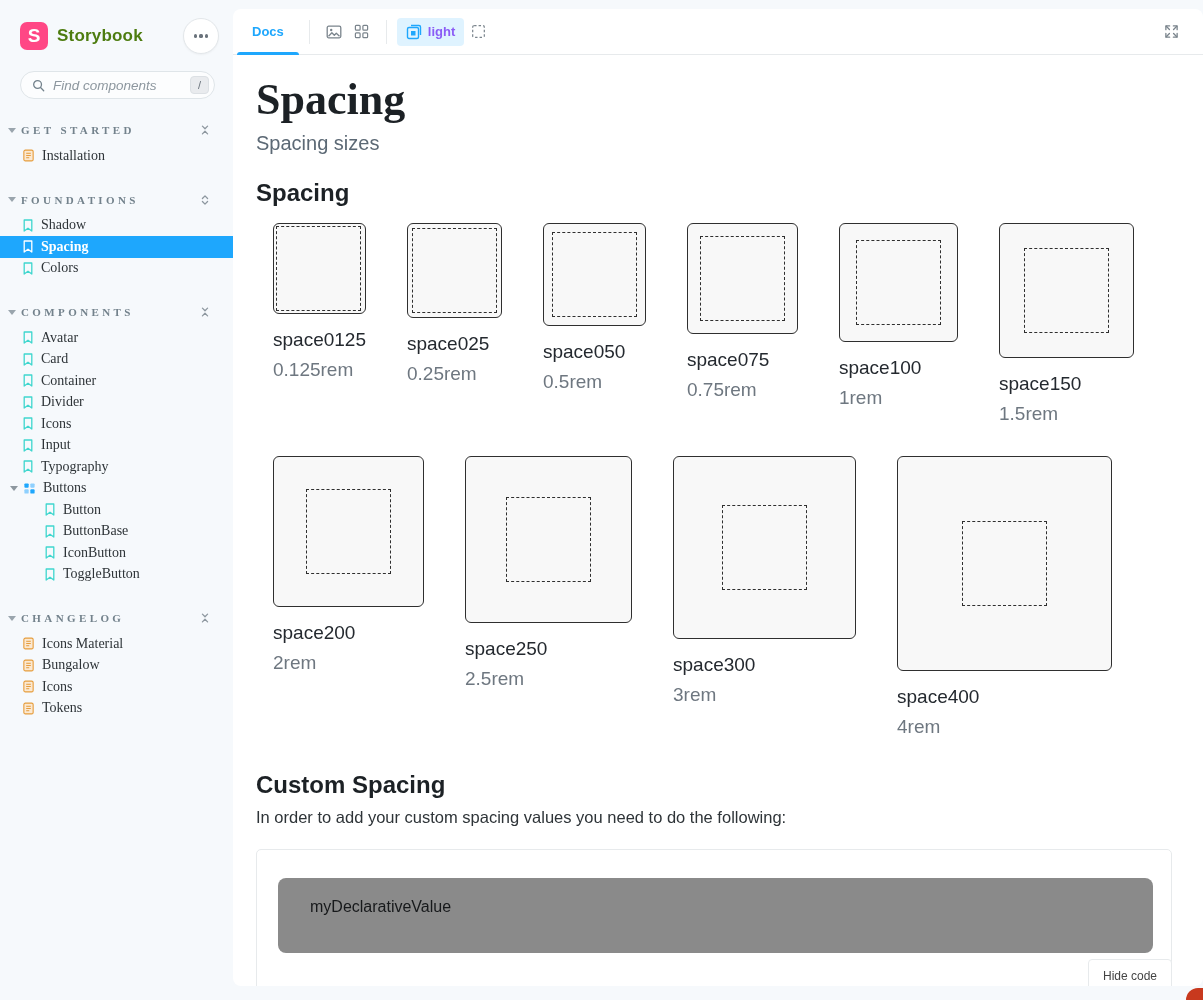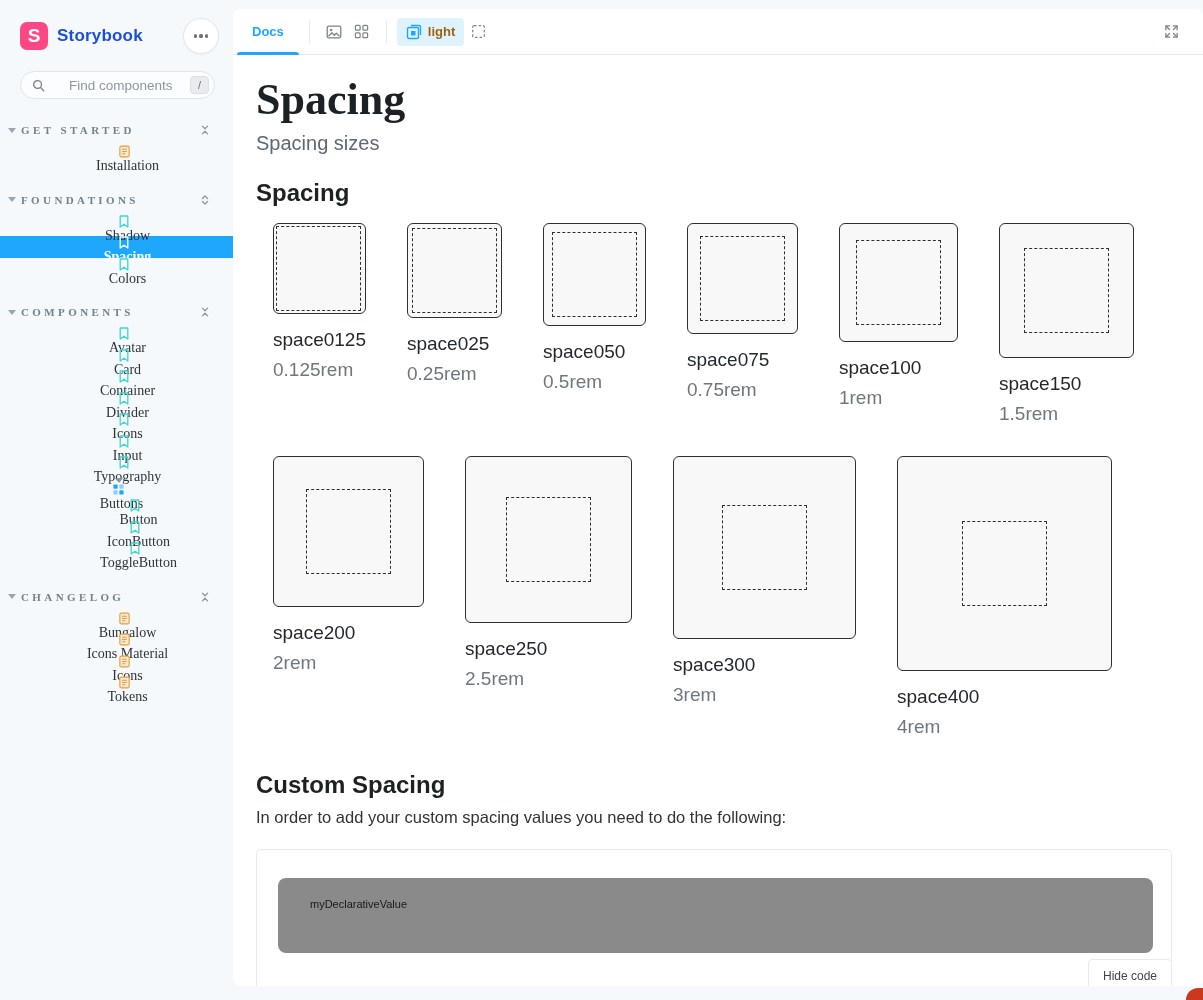--- a/index.html
+++ b/index.html
@@ -10,70 +10,70 @@
     color:#2E3438;
     display:flex;
     position:relative;
   }
 
   
   .sidebar { width:233px; min-width:233px; height:1000px; background:#F6F9FC; padding-top:14px; overflow:hidden; }
   .sb-header { display:flex; align-items:center; padding:4px 14px 0 20px; }
   .brand { display:flex; align-items:center; gap:9px; flex:1; }
   .brand-logo { width:28px; height:28px; border-radius:7px; background:#FF4785; color:#fff; display:flex; align-items:center; justify-content:center; font-weight:bold; font-size:19px; }
-  .brand-name { font-size:17px; font-weight:bold; color:#1d4ed8; letter-spacing:.2px; }
+  .brand-name { font-size:17px; font-weight:bold; color:#4d7c0f; letter-spacing:.2px; }
   .menu-btn { width:36px; height:36px; border-radius:50%; background:#fff; border:1px solid #E3E7EA; display:flex; align-items:center; justify-content:center; cursor:pointer; box-shadow:0 1px 2px rgba(0,0,0,.04); }
   .menu-btn .dots { display:flex; gap:2.5px; }
   .menu-btn .dots i { width:3.2px; height:3.2px; border-radius:50%; background:#6A737C; }
 
   .sb-search { margin:17px 18px 0 20px; height:28px; background:#FCFDFE; border:1px solid #DFE5E9; border-radius:14px; display:flex; align-items:center; padding:0 5px 0 11px; }
-  .sb-search .ph { flex:1; font-size:13.5px; color:#8D979F; margin-left:24px; }
+  .sb-search .ph { flex:1; font-size:13.5px; color:#8D979F; margin-left:8px;font-style:italic; }
   .key-badge { min-width:19px; height:18px; border-radius:4px; background:#E9EBEE; border:1px solid #DCE0E4; color:#6A737C; font-size:11px; display:flex; align-items:center; justify-content:center; padding:0 4px; }
 
   .sb-nav { margin-top:21px; }
   .sb-section { margin-bottom:23px;font-family:Liberation Serif, serif; }
   .sb-sec-head { display:flex; align-items:center; height:20px; padding:0 22px 0 8px; margin-bottom:5px; }
   .caret { width:0; height:0; border-left:4px solid transparent; border-right:4px solid transparent; border-top:5px solid #9AA5AD; margin-right:5px; }
   .sb-sec-title { flex:1; font-size:11px; font-weight:bold; letter-spacing:3.4px; color:#73828C; }
   .sec-action { color:#8D979F; display:flex; cursor:pointer; }
 
-  .sb-item { display:flex; align-items:center; height:21.5px; padding-left:22px; font-size:14px; color:#2E3438; cursor:pointer;flex-direction:column; }
+  .sb-item { display:flex; align-items:center; height:21.5px; padding-left:22px; font-size:14px; color:#2E3438; cursor:pointer; }
   .sb-item .ic { display:flex; margin-right:7px; }
   .sb-item.child { padding-left:44px; }
   .sb-item.group { padding-left:10px; }
   .sb-item.group .caret { border-top-color:#8D979F; }
   .sb-item.selected { background:#1EA7FD; color:#fff; font-weight:bold; }
   .sb-item.selected svg path { stroke:#fff; }
 
   
   .main { margin:9px 0 14px 0; width:970px; background:#fff; border-radius:8px; overflow:hidden; display:flex; flex-direction:column; }
   .toolbar { height:46px; min-height:46px; border-bottom:1px solid #E7EAEC; display:flex; align-items:center; padding:0 18px 0 4px; }
   .tab { position:relative; height:46px; display:flex; align-items:center; padding:0 15px; color:#1EA7FD; font-weight:bold; font-size:13px; cursor:pointer; }
   .tab:after { content:""; position:absolute; left:0; right:0; bottom:0; height:3px; background:#1EA7FD; border-radius:3px 3px 0 0; }
   .tb-sep { width:1px; height:24px; background:#E7EAEC; margin:0 10px; }
   .tb-btn { width:28px; height:28px; display:flex; align-items:center; justify-content:center; border-radius:4px; cursor:pointer; color:#5C6870; }
-  .tb-theme { height:28px; display:flex; align-items:center; gap:6px; background:rgba(30,167,253,.14); border-radius:4px; padding:8px 9px; color:#a16207; font-size:13px; font-weight:bold; cursor:pointer; }
+  .tb-theme { height:28px; display:flex; align-items:center; gap:6px; background:rgba(30,167,253,.14); border-radius:4px; padding:8px 9px; color:#8b5cf6; font-size:13px; font-weight:bold; cursor:pointer; }
   .tb-spacer { flex:1; }
 
   .content { flex:1; overflow:hidden; padding:20px 30px 0 23px; position:relative; }
   .doc-title { font-family:"Liberation Serif", serif; font-weight:bold; font-size:44px; color:#1C2125; line-height:1.15; }
   .doc-subtitle { margin-top:5px; font-size:20px; color:#5C6975; line-height:24px; }
   .sec-h { margin-top:24px; font-size:24px; font-weight:bold; color:#1C2125; line-height:28px; }
   .sp-grid { margin-top:16px; padding-left:17px; width:920px; display:flex; flex-wrap:wrap; column-gap:41px; row-gap:30px; align-items:flex-start; }
   .sp-item { display:flex; flex-direction:column; }
   .sp-box { background:#F8F8F8; border:1px solid #2F2F2F; border-radius:6px; }
   .sp-inner { width:85px; height:85px; border:1px dashed #2F2F2F; }
   .sp-name { margin-top:14px; font-size:19px; color:#24292F; line-height:24px; }
   .sp-value { margin-top:6px; font-size:19px; color:#6E7780; line-height:24px; }
 
   .custom-h { margin-top:32px; }
   .custom-p { margin-top:6px; font-size:16.5px; color:#2E3438; line-height:24px; }
   .preview-card { margin-top:20px; width:916px; height:170px; border:1px solid #E7EAEC; border-radius:5px; background:#fff; padding:28px 20px 20px 21px; position:relative; }
   .gray-block { width:875px; height:75px; background:#8A8A8A; border-radius:8px; position:relative; }
-  .gray-block .gb-text { position:absolute; left:32px; top:20px; font-size:11px; color:#17191B; }
+  .gray-block .gb-text { position:absolute; left:32px; top:20px; font-size:16px; color:#17191B; }
   .hide-code-btn { position:absolute; right:-1px; top:109px; width:84px; height:40px; background:#fff; border:1px solid #E7EAEC; border-radius:4px; font-size:12px; color:#444; display:flex; justify-content:center; padding-top:9px; cursor:pointer; }
 
   .corner-artifact { position:absolute; right:0; bottom:0; width:17px; height:12px; background:#C8391E; border-top-left-radius:15px; }
   svg { display:block; }
 </style>
 </head>
 <body>
 
 <aside class="sidebar">
   <div class="sb-header">
@@ -245,20 +245,28 @@
             </svg>
           </span>
         <span>Button</span>
       </div>
       <div class="sb-item child">
         <span class="ic">
             <svg width="12" height="13" viewBox="0 0 12 13">
               <path d="M2.2 1h7.6v11L6 9.2 2.2 12z" fill="none" stroke="#3FD6CE" stroke-width="1.3" stroke-linejoin="round"></path>
             </svg>
           </span>
+        <span>ButtonBase</span>
+      </div>
+      <div class="sb-item child">
+        <span class="ic">
+            <svg width="12" height="13" viewBox="0 0 12 13">
+              <path d="M2.2 1h7.6v11L6 9.2 2.2 12z" fill="none" stroke="#3FD6CE" stroke-width="1.3" stroke-linejoin="round"></path>
+            </svg>
+          </span>
         <span>IconButton</span>
       </div>
       <div class="sb-item child">
         <span class="ic">
             <svg width="12" height="13" viewBox="0 0 12 13">
               <path d="M2.2 1h7.6v11L6 9.2 2.2 12z" fill="none" stroke="#3FD6CE" stroke-width="1.3" stroke-linejoin="round"></path>
             </svg>
           </span>
         <span>ToggleButton</span>
       </div>
@@ -276,32 +284,32 @@
       </div>
       <div class="sb-item">
         <span class="ic">
             <svg width="13" height="13" viewBox="0 0 14 14">
               <rect x="2" y="1.2" width="10" height="11.6" rx="1.6" fill="#FBE9D2" stroke="#E69D3C" stroke-width="1.2"></rect>
               <line x1="4.5" y1="4.6" x2="9.5" y2="4.6" stroke="#E69D3C" stroke-width="1.1"></line>
               <line x1="4.5" y1="7" x2="9.5" y2="7" stroke="#E69D3C" stroke-width="1.1"></line>
               <line x1="4.5" y1="9.4" x2="7.8" y2="9.4" stroke="#E69D3C" stroke-width="1.1"></line>
             </svg>
           </span>
-        <span>Bungalow</span>
+        <span>Icons Material</span>
       </div>
       <div class="sb-item">
         <span class="ic">
             <svg width="13" height="13" viewBox="0 0 14 14">
               <rect x="2" y="1.2" width="10" height="11.6" rx="1.6" fill="#FBE9D2" stroke="#E69D3C" stroke-width="1.2"></rect>
               <line x1="4.5" y1="4.6" x2="9.5" y2="4.6" stroke="#E69D3C" stroke-width="1.1"></line>
               <line x1="4.5" y1="7" x2="9.5" y2="7" stroke="#E69D3C" stroke-width="1.1"></line>
               <line x1="4.5" y1="9.4" x2="7.8" y2="9.4" stroke="#E69D3C" stroke-width="1.1"></line>
             </svg>
           </span>
-        <span>Icons Material</span>
+        <span>Bungalow</span>
       </div>
       <div class="sb-item">
         <span class="ic">
             <svg width="13" height="13" viewBox="0 0 14 14">
               <rect x="2" y="1.2" width="10" height="11.6" rx="1.6" fill="#FBE9D2" stroke="#E69D3C" stroke-width="1.2"></rect>
               <line x1="4.5" y1="4.6" x2="9.5" y2="4.6" stroke="#E69D3C" stroke-width="1.1"></line>
               <line x1="4.5" y1="7" x2="9.5" y2="7" stroke="#E69D3C" stroke-width="1.1"></line>
               <line x1="4.5" y1="9.4" x2="7.8" y2="9.4" stroke="#E69D3C" stroke-width="1.1"></line>
             </svg>
           </span>

